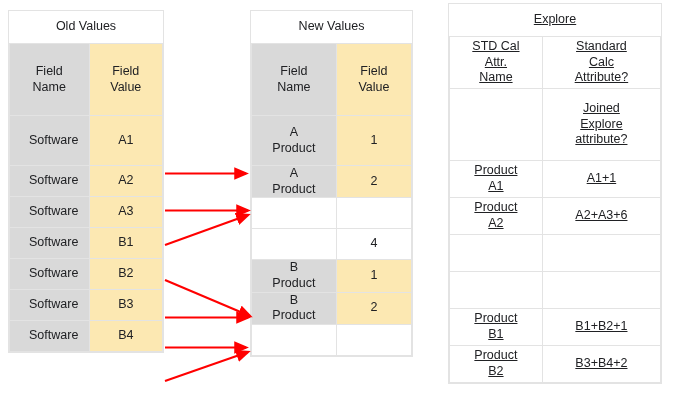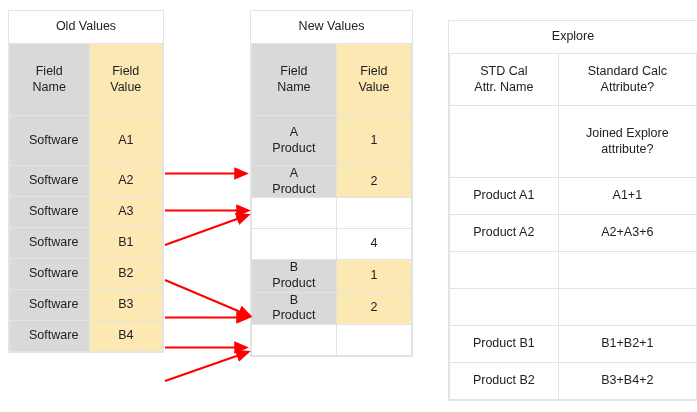--- a/index.html
+++ b/index.html
@@ -26,21 +26,21 @@
   .table-block {
     position: absolute;
     box-sizing: border-box;
     border: 1px solid #e3e3e3;
     background: #ffffff;
   }
 
   
   #table-old   { left: 8px;   top: 10px;  width: 156px; }
   #table-new   { left: 250px; top: 10px;  width: 163px; }
-  #table-explore { left: 448px; top: 20px; width: 250px; }
+  #table-explore { left: 448px; top: 3px; width: 214px; text-decoration: underline; }
 
   table.grid {
     border-collapse: collapse;
     width: 100%;
     table-layout: fixed;
   }
   table.grid td {
     border: 1px solid #e3e3e3;
     font-size: 12.5px;
     text-align: center;

